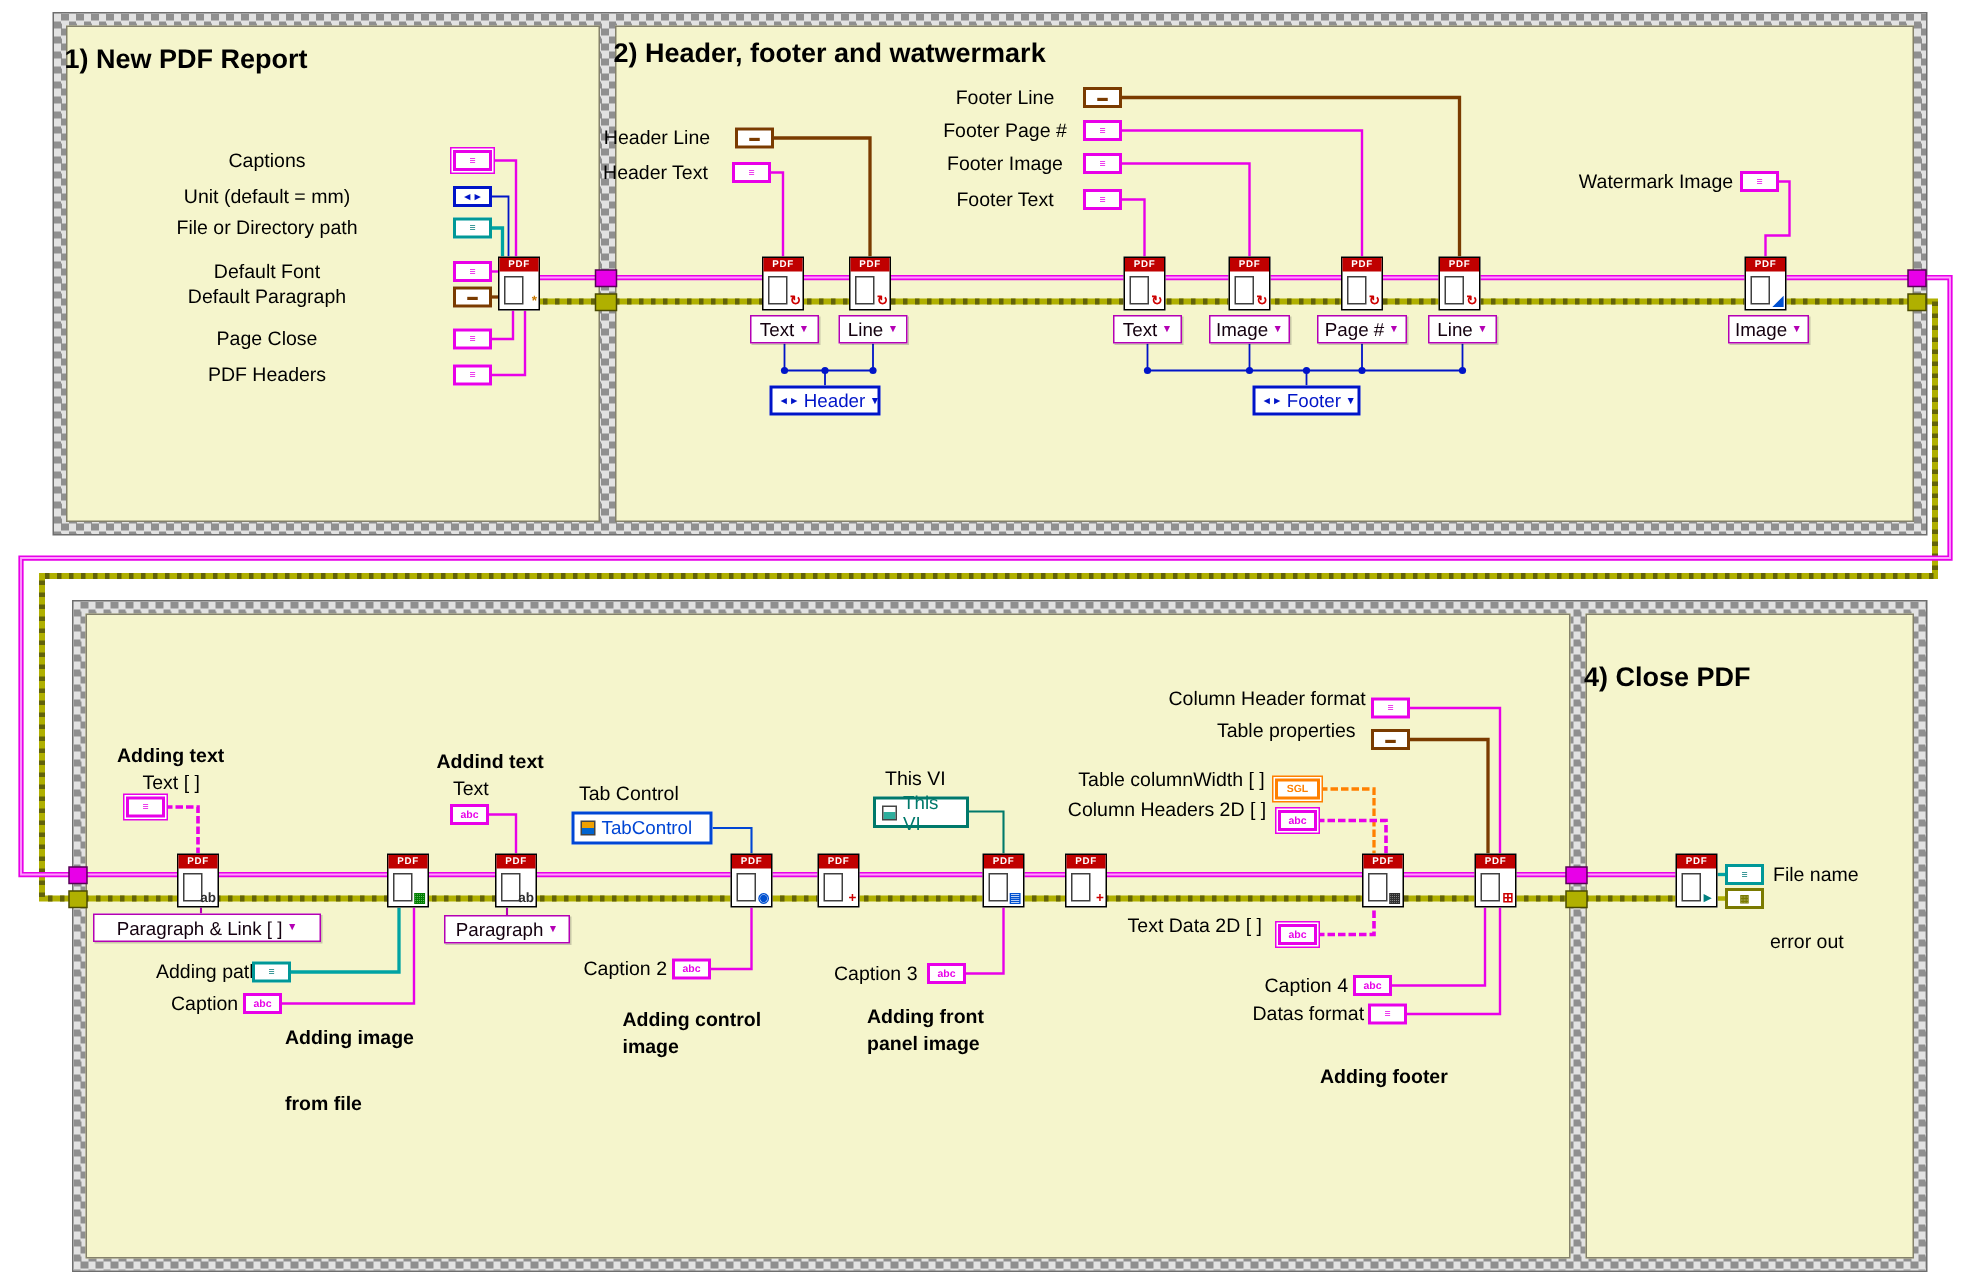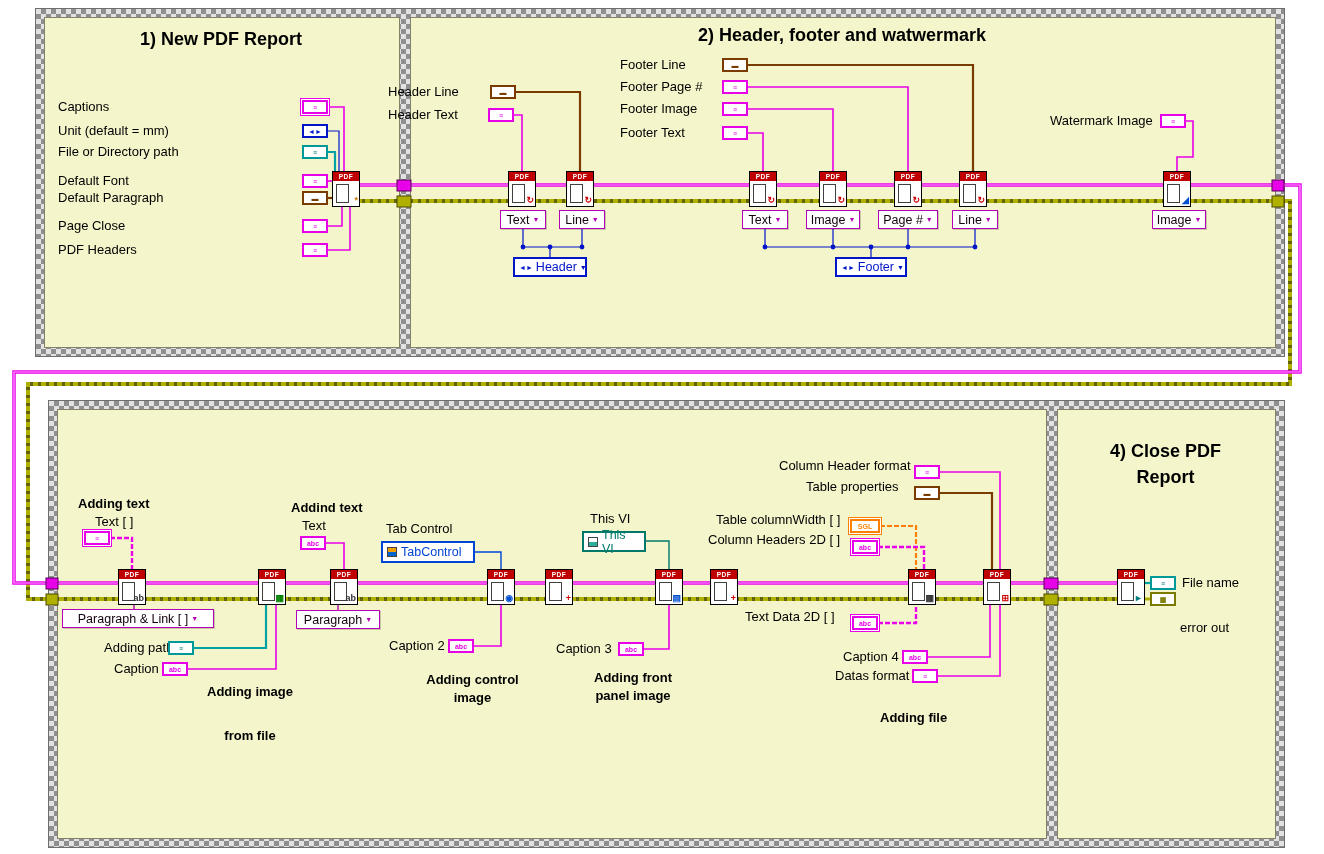--- a/index.html
+++ b/index.html
@@ -3,23 +3,23 @@
 <meta charset="utf-8">
 <style>
   html,body{margin:0;padding:0;background:#fff;}
   #canvas{position:relative;width:1324px;height:854px;background:#ffffff;
           font-family:"Liberation Sans",sans-serif;font-size:13px;color:#000;overflow:hidden;}
   .seq{position:absolute;background:repeating-conic-gradient(#8f8f8f 0% 25%, #e2e2e2 0% 50%) 0 0/10px 10px;
        border:1px solid #6e6e6e;}
   .pane{position:absolute;background:#f5f5cc;border:1px solid #84816b;box-sizing:border-box;}
   .wires{position:absolute;left:0;top:0;pointer-events:none;}
   .lbl{position:absolute;white-space:nowrap;line-height:16px;}
-  .r{text-align:left;}
+  .r{text-align:center;}
   .b{font-weight:bold;}
-  .c{text-align:center;}
+  .c{}
   .title{font-size:18px;font-weight:bold;line-height:22px;}
   .term{position:absolute;width:26px;height:14px;background:#fff;display:flex;align-items:center;justify-content:center;
         font-size:7px;font-weight:bold;box-sizing:border-box;line-height:1;}
   .t-pink{border:2px solid #e800e8;color:#e800e8;}
   .t-brown{border:2px solid #7a3b00;color:#7a3b00;}
   .t-blue{border:2px solid #0014c8;color:#0014c8;}
   .t-teal{border:2px solid #009898;color:#007878;}
   .t-orange{border:2px solid #ff8000;color:#ff8000;}
   .t-olive{border:2px solid #7a7a00;color:#7a7a00;}
   .arr{box-shadow:0 0 0 1px #fff,0 0 0 2px currentColor;}
@@ -457,24 +457,23 @@
       <span>Paragraph</span>
       <span class="dn">▼</span>
     </div>
 
   <div class="lbl b c" style="left:190px;top:684px;width:120px">Adding image</div>
   <div class="lbl b c" style="left:190px;top:728px;width:120px">from file</div>
   <div class="lbl b c" style="left:415px;top:672px;width:115px">Adding control</div>
   <div class="lbl b c" style="left:415px;top:690px;width:115px">image</div>
   <div class="lbl b c" style="left:578px;top:670px;width:110px">Adding front</div>
   <div class="lbl b c" style="left:578px;top:688px;width:110px">panel image</div>
-  <div class="lbl b" style="left:880px;top:710px">Adding file</div>
+  <div class="lbl b" style="left:880px;top:710px">Adding footer</div>
 
   <div class="lbl title c" style="left:1056px;top:440px;width:219px">4) Close PDF</div>
-  <div class="lbl title c" style="left:1056px;top:466px;width:219px">Report</div>
 
   <div class="vi" style="left:1117px;top:569px">
       <div class="banner">PDF</div>
       <div class="body">
         <span class="pg"></span>
         <span class="gl" style="color:#008080">►</span>
       </div>
     </div>
 
   <div class="term t-teal" style="left:1150px;top:576px">

